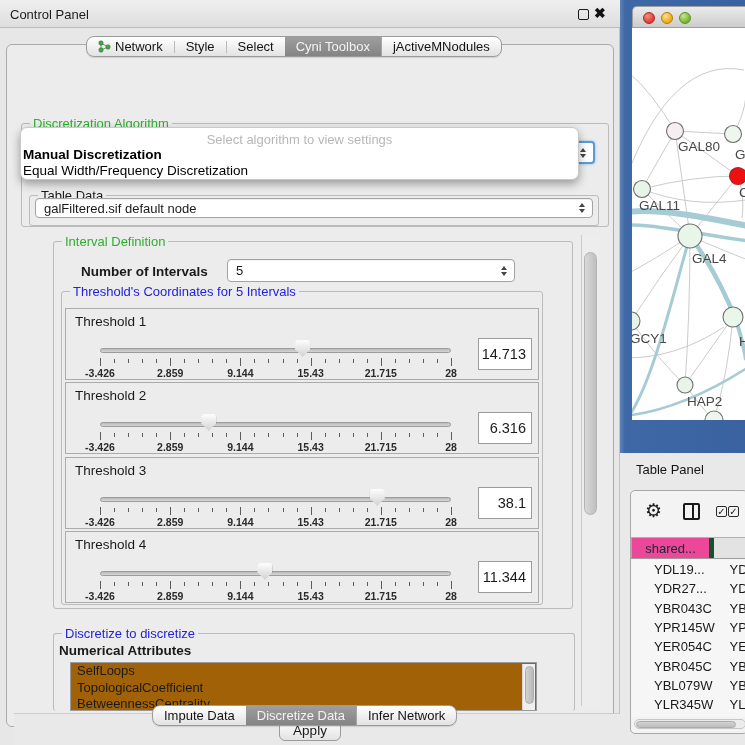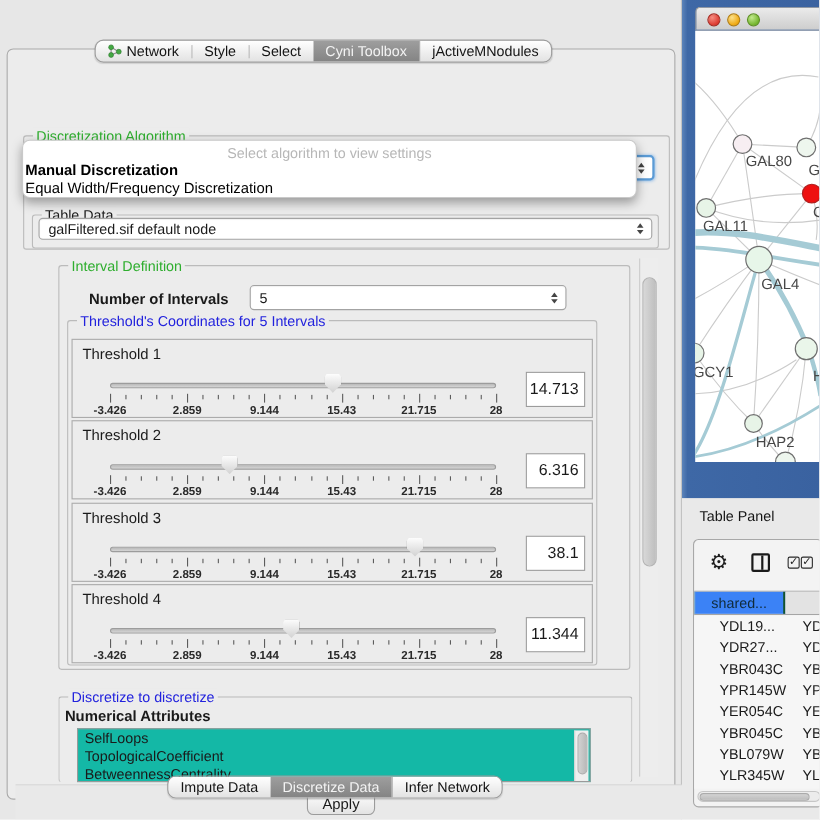--- a/index.html
+++ b/index.html
@@ -68,21 +68,21 @@
   .tickrow { position:absolute; left:0; top:0; }
   .tick { position:absolute; width:1px; background:#5c5c5c; }
   .tick.minor { height:4px; top:50px; }
   .tick.major { height:8px; top:49px; }
   .tick-lbl { position:absolute; top:58px; width:60px; text-align:center; font-size:10.5px; font-weight:bold; color:#2a2a2a; }
   .th-value { position:absolute; left:412px; top:29px; width:54px; height:32px; background:#ffffff;
     border:1px solid #9c9c9c; font-size:14.5px; display:flex; align-items:center; justify-content:flex-end; padding-right:5px; }
 
   
   #num-attr-label { position:absolute; left:52px; top:598px; font-size:13.5px; font-weight:bold; }
-  #attr-list { position:absolute; left:63px; top:617px; width:467px; height:49px; background:#14b8a6;
+  #attr-list { position:absolute; left:63px; top:617px; width:467px; height:49px; background:#a16207;
     border:1px solid #9a9a9a; overflow:hidden; }
   #attr-list .item { font-size:13px; line-height:16.5px; padding-left:6px; white-space:nowrap; }
   #attr-sb { position:absolute; right:1px; top:1px; width:13px; height:47px; background:#efefef; border-left:1px solid #d5d5d5; }
   #attr-sb .thumb { position:absolute; left:1.5px; top:2px; width:9px; height:38px; border-radius:5px;
     background:linear-gradient(90deg,#d2d2d2,#b9b9b9); border:1px solid #adadad; }
 
   #apply-sep { position:absolute; left:7px; top:668px; width:606px; height:59px; border-top:1px solid #cdcdcd;
     background:#e9e9e9; border-radius:0 0 6px 6px; }
   #apply-btn { position:absolute; left:272px; top:674px; width:62px; height:22px; border:1px solid #9b9b9b; border-radius:6px;
     background:linear-gradient(#ffffff,#e3e3e3); font-size:13.5px; display:flex; align-items:center; justify-content:center; }
@@ -106,39 +106,44 @@
     border:1px solid #a8a8a8; border-radius:5px; overflow:hidden; }
   #tp-toolbar { position:absolute; left:0; top:0; width:100%; height:44px; }
   #gear-icon { position:absolute; left:14px; top:8px; font-size:19px; color:#1d1d1d; }
   #split-icon { position:absolute; left:52px; top:12px; width:17px; height:17px; border:2px solid #1a1a1a; border-radius:2px; }
   #split-icon i { position:absolute; left:50%; top:0; width:2px; height:100%; background:#1a1a1a; }
   .chk-icon { position:absolute; top:15px; width:11px; height:11px; border:1.4px solid #2a2a2a; border-radius:2px;
     font-size:10px; line-height:9px; text-align:center; color:#222; }
   #chk1 { left:85px; } #chk2 { left:97px; }
   #tp-header { position:absolute; left:0; top:46px; width:200px; height:22px; display:flex; border-top:1px solid #b0b0b0; border-bottom:1px solid #9d9d9d; }
   .hcell { font-size:13px; display:flex; align-items:center; justify-content:center; height:100%; }
-  #hcol1 { width:83px; background:#3b82f6; border-right:2px solid #14532d; border-left:1px solid #8ab2c6; color:#102a38; }
+  #hcol1 { width:83px; background:#ec4899; border-right:5px solid #14532d; border-left:1px solid #8ab2c6; color:#102a38; }
   #hcol2 { width:117px; background:#e3e3e3; color:#1a1a1a; }
   #tp-rows { position:absolute; left:0; top:69px; width:200px; height:157px; background:#f6f6f6; overflow:hidden; }
   .trow { display:flex; height:19.3px; align-items:center; }
   .trow .c1 { width:83px; padding-left:7px; font-size:13px; white-space:nowrap; overflow:hidden;margin-left:16px; }
   .trow .c2 { width:117px; padding-left:6px; font-size:13px; white-space:nowrap; overflow:hidden; }
   #tp-hscroll { position:absolute; left:3px; top:228px; width:112px; height:10px; background:#ececec; border:1px solid #c6c6c6; border-radius:5px; }
   #tp-hscroll .thumb { position:absolute; left:1px; top:0.5px; width:100px; height:7px; border-radius:4px;
     background:linear-gradient(#d3d3d3,#bdbdbd); border:1px solid #ababab; }
   #noi-label { position:absolute; left:74px; top:219px; font-size:13.5px; font-weight:bold; }
   .net-icon { width:13px; height:13px; }
 </style>
 </head>
 <body>
 
 <div id="screen">
 
   <div id="left-win">
 
+    <div id="titlebar">
+      <span class="title">Control Panel</span>
+      <span id="float-icon"></span>
+      <span id="close-icon">✖</span>
+    </div>
 
     <div class="seg-bar" id="tabbar">
         <span class="seg">
           <svg class="net-icon" viewBox="0 0 13 13">
             <line x1="3" y1="3" x2="10" y2="7" stroke="#8a8a8a"></line>
             <line x1="3" y1="10" x2="10" y2="7" stroke="#8a8a8a"></line>
             <line x1="3" y1="3" x2="3" y2="10" stroke="#8a8a8a"></line>
             <circle cx="3" cy="3" r="2.2" fill="#44a944" stroke="#2c7a2c" stroke-width=".6"></circle>
             <circle cx="3" cy="10" r="2.2" fill="#44a944" stroke="#2c7a2c" stroke-width=".6"></circle>
             <circle cx="10" cy="7" r="2.2" fill="#44a944" stroke="#2c7a2c" stroke-width=".6"></circle>

